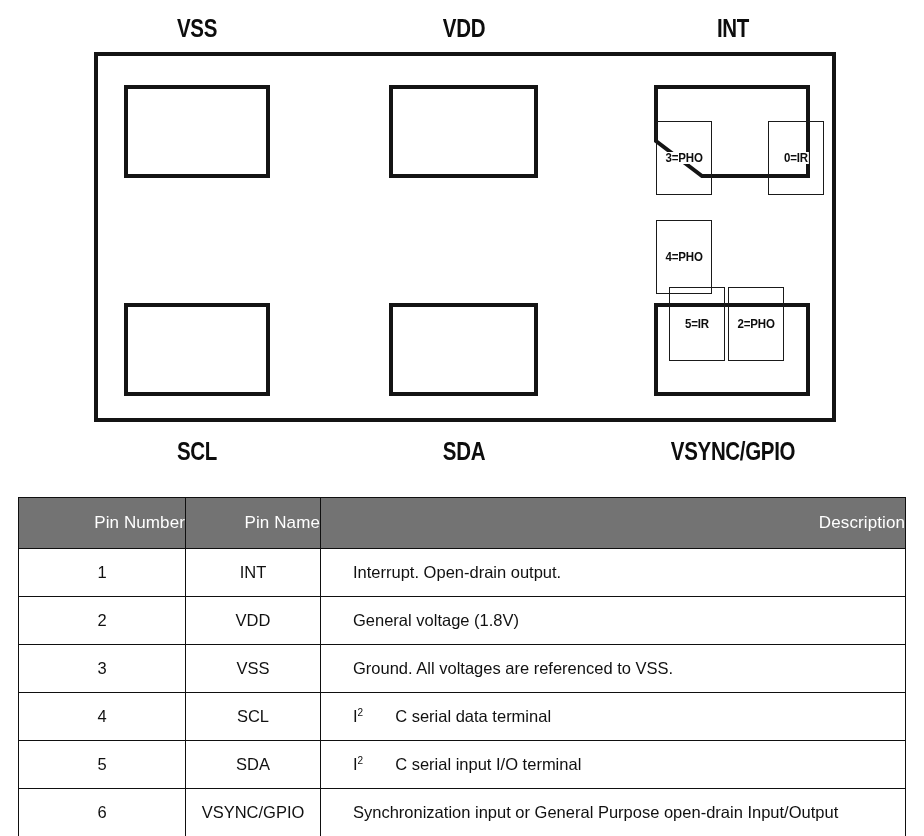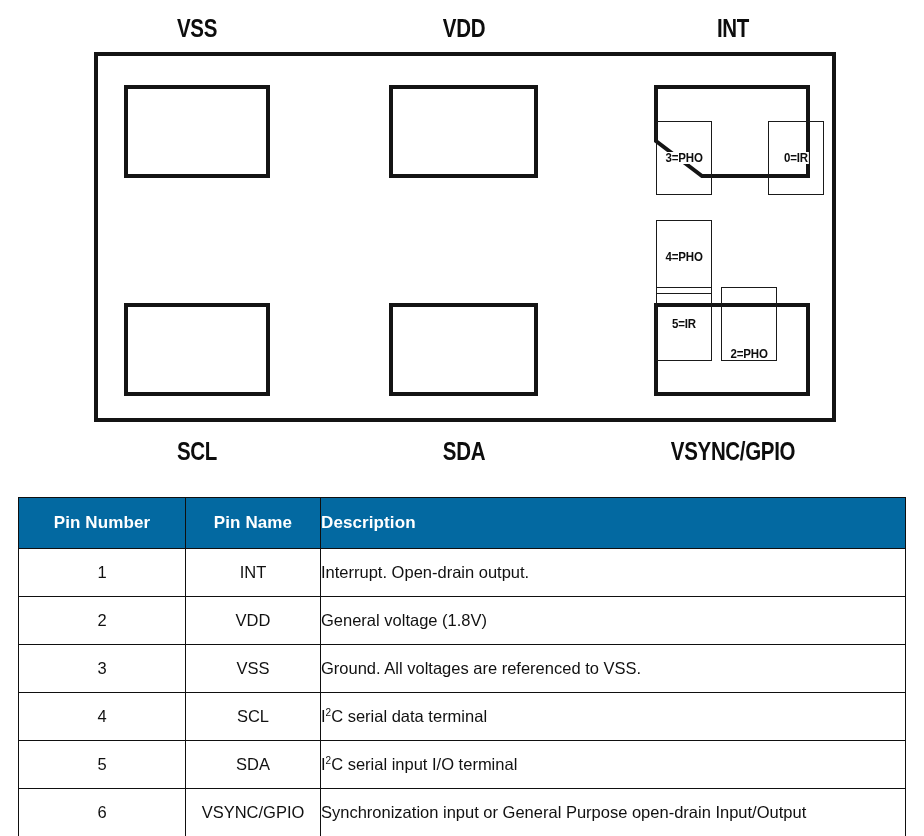--- a/index.html
+++ b/index.html
@@ -118,32 +118,33 @@
   #pin-table th, #pin-table td {
     border: 1.5px solid #0f0f0f;
     padding: 0;
     height: 47px;
     vertical-align: middle;
     font-size: 16.5px;
     font-weight: 400;
     color: #111111;
   }
   #pin-table thead th {
-    background: #0369a1;
+    background: #737373;
     color: #ffffff;
-    font-weight: 700;
+    font-weight: 400;
     font-size: 17px;
     height: 50px;
     letter-spacing: 0.1px;
+    text-align: right;
   }
   .col-num  { width: 166px; text-align: center; }
   .col-name { width: 134px; text-align: center; }
   .col-desc { text-align: left; }
   td.col-desc { padding-left: 11px; }
-  .desc-text { display: inline; }
+  .desc-text { display: inline; margin-left: 32px; }
   .sup { font-size: 10px; vertical-align: super; line-height: 0; }
 </style>
 </head>
 <body>
 
 <div id="package-diagram">
 
   <div class="pin-label" style="left:97px; top:14px; width:200px;">VSS</div>
   <div class="pin-label" style="left:364px; top:14px; width:200px;">VDD</div>
   <div class="pin-label" style="left:633px; top:14px; width:200px;">INT</div>
@@ -171,24 +172,24 @@
   <div id="sensor-matrix">
     <div class="sensor-cell" style="left:0px;  top:0px;">
       <span>3=PHO</span>
     </div>
     <div class="sensor-cell" style="left:64px; top:0px;margin-left:48px;">
       <span>0=IR</span>
     </div>
     <div class="sensor-cell" style="left:0px;  top:99px;">
       <span>4=PHO</span>
     </div>
-    <div class="sensor-cell" style="left:0px;  top:166px;">
+    <div class="sensor-cell" style="left:13px;  top:166px;">
       <span>5=IR</span>
     </div>
-    <div class="sensor-cell" style="left:65px; top:166px;align-items:flex-end;">
+    <div class="sensor-cell" style="left:72px; top:166px;">
       <span>2=PHO</span>
     </div>
   </div>
 
   <div class="pin-label" style="left:97px; top:437px; width:200px;">SCL</div>
   <div class="pin-label" style="left:364px; top:437px; width:200px;">SDA</div>
   <div class="pin-label" style="left:613px; top:437px; width:240px;">VSYNC/GPIO</div>
 </div>
 
 <table id="pin-table">

